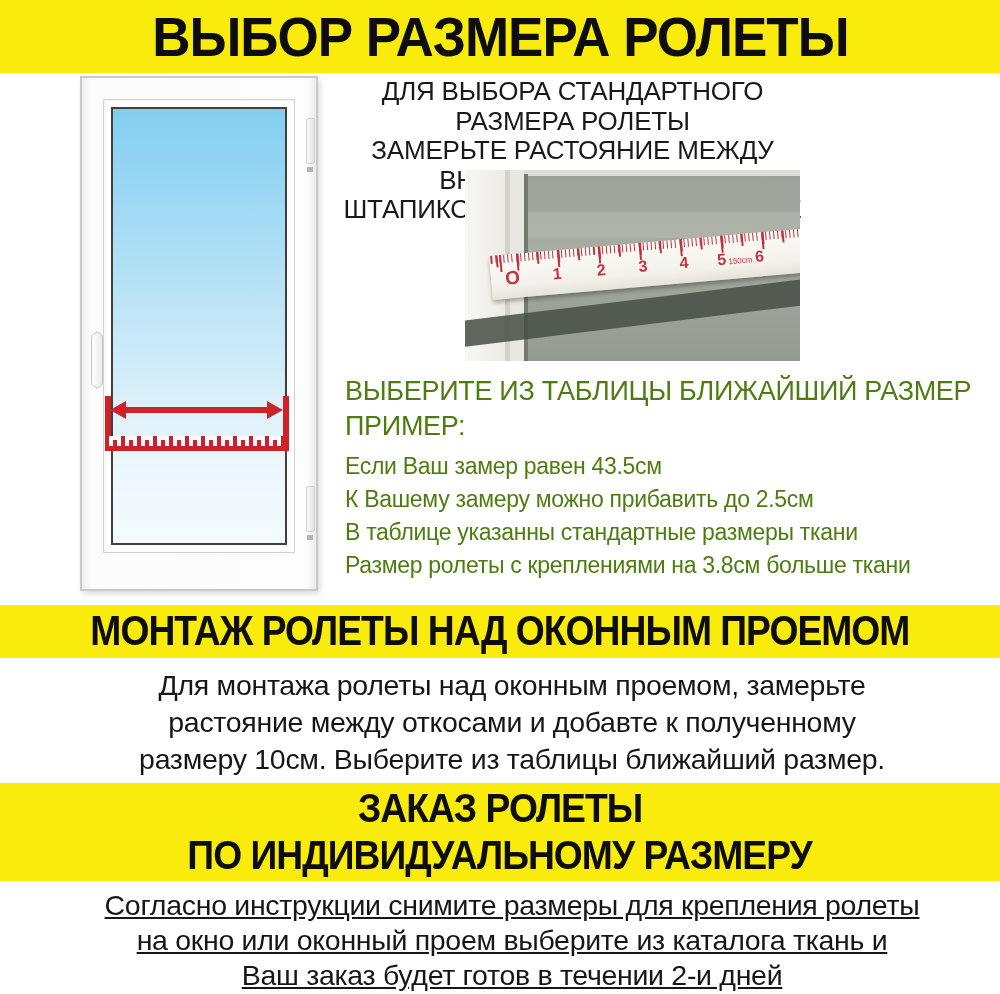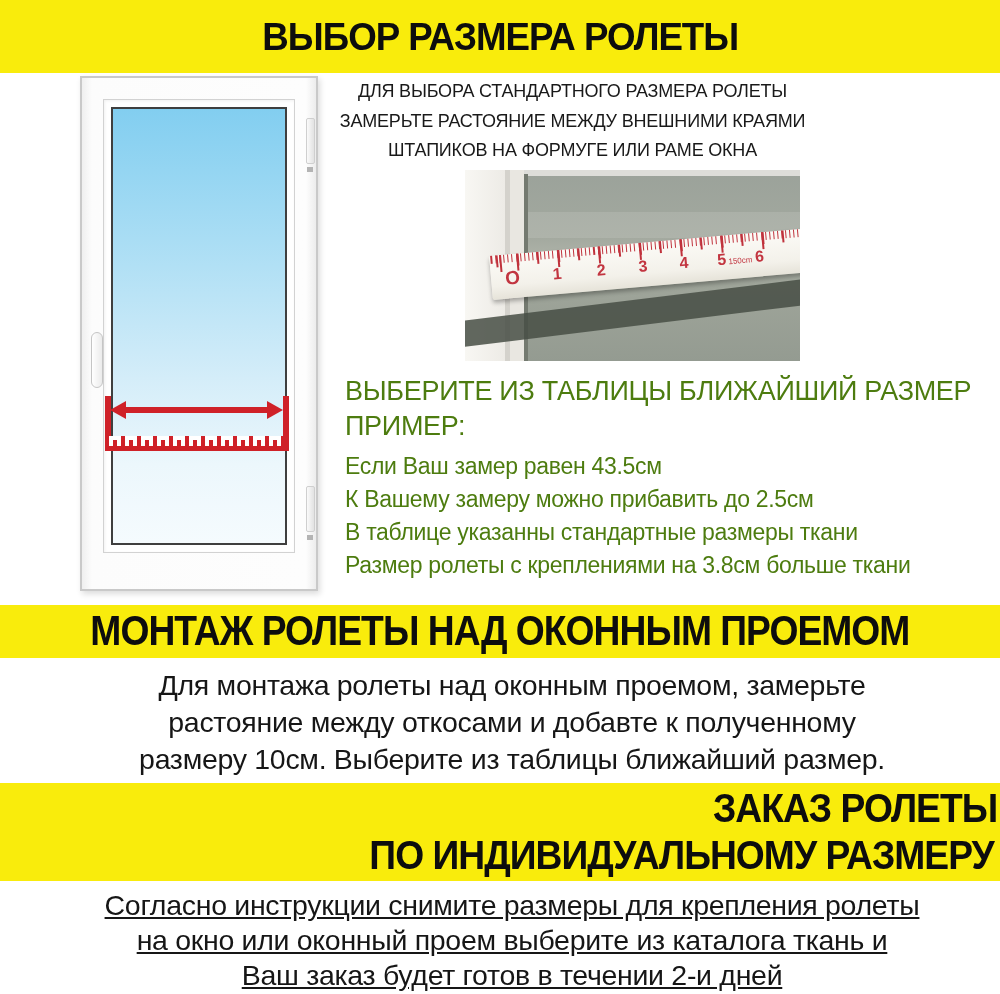--- a/index.html
+++ b/index.html
@@ -8,25 +8,25 @@
     position:relative; width:1000px; height:994px; overflow:hidden;
     background:#ffffff; color:#111;
     font-family:"Liberation Sans","DejaVu Sans",sans-serif;
   }
   
   .banner {
     position:absolute; left:0; right:0; background:#f9ec0c;
     display:flex; flex-direction:column; align-items:center; justify-content:center;
     color:#0d0d0d; font-weight:bold; text-align:center;
   }
-  .banner-top  { top:0;    height:73px; font-size:36px; letter-spacing:-1px; }
+  .banner-top  { top:0;    height:73px; font-size:52px; letter-spacing:-1px; }
   .banner-top .squeeze { display:inline-block; transform:scale(1.02,1.08); }
   .banner-mount{ top:605px; height:53px; font-size:38px; letter-spacing:-1px; }
   .banner-mount .squeeze { display:inline-block; transform:scale(0.98,1.1); }
-  .banner-order{ top:783px; height:98px; font-size:38px; line-height:47px; letter-spacing:-1px;align-items:flex-end; }
+  .banner-order{ top:783px; height:98px; font-size:38px; line-height:47px; letter-spacing:-1px; }
   .banner-order .squeeze { display:inline-block; transform:scale(0.98,1.08); }
 
   
   .window {
     position:absolute; left:80px; top:76px; width:238px; height:515px;
     border:2px solid #c9c9c9;
     background:linear-gradient(90deg,#efefef 0,#fcfcfc 10px,#fdfdfd calc(100% - 10px),#ececec 100%);
     box-shadow:2px 3px 6px rgba(0,0,0,.14);
   }
   .sash {
@@ -67,21 +67,21 @@
       repeating-linear-gradient(90deg, transparent 0 4px, #cf2128 4px 8px, transparent 8px 16px),
       repeating-linear-gradient(90deg, #ffffff 0 12px, transparent 12px 16px);
     background-size:auto 6px, auto 10px;
     background-position:0 4px, 0 0;
     background-repeat:repeat-x;
   }
 
   
   .intro-text {
     position:absolute; left:325px; top:77px; width:495px;
-    font-size:18px; line-height:29.5px; text-align:center; letter-spacing:-0.2px;
+    font-size:26px; line-height:29.5px; text-align:center; letter-spacing:-0.2px;
     color:#191919;
   }
 
   
   .photo {
     position:absolute; left:465px; top:170px; width:335px; height:191px; overflow:hidden;
     background:linear-gradient(180deg,#9ba29a 0%,#a3a99f 35%,#b0b5aa 48%,#9fa59a 60%,#949b91 100%);
   }
   .ph-top    { position:absolute; left:0; right:0; top:0; height:6px; background:#e9e8e4; opacity:.85; }
   .ph-frame1 { position:absolute; left:0; top:0; bottom:0; width:40px;

